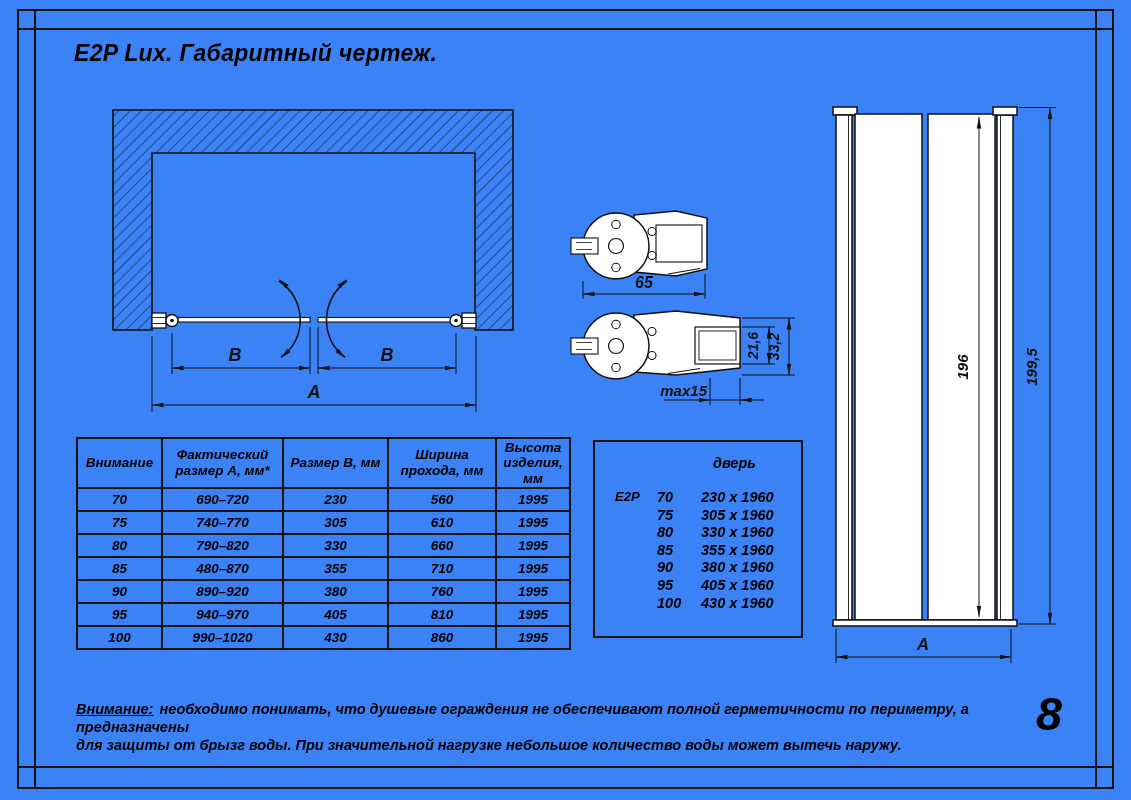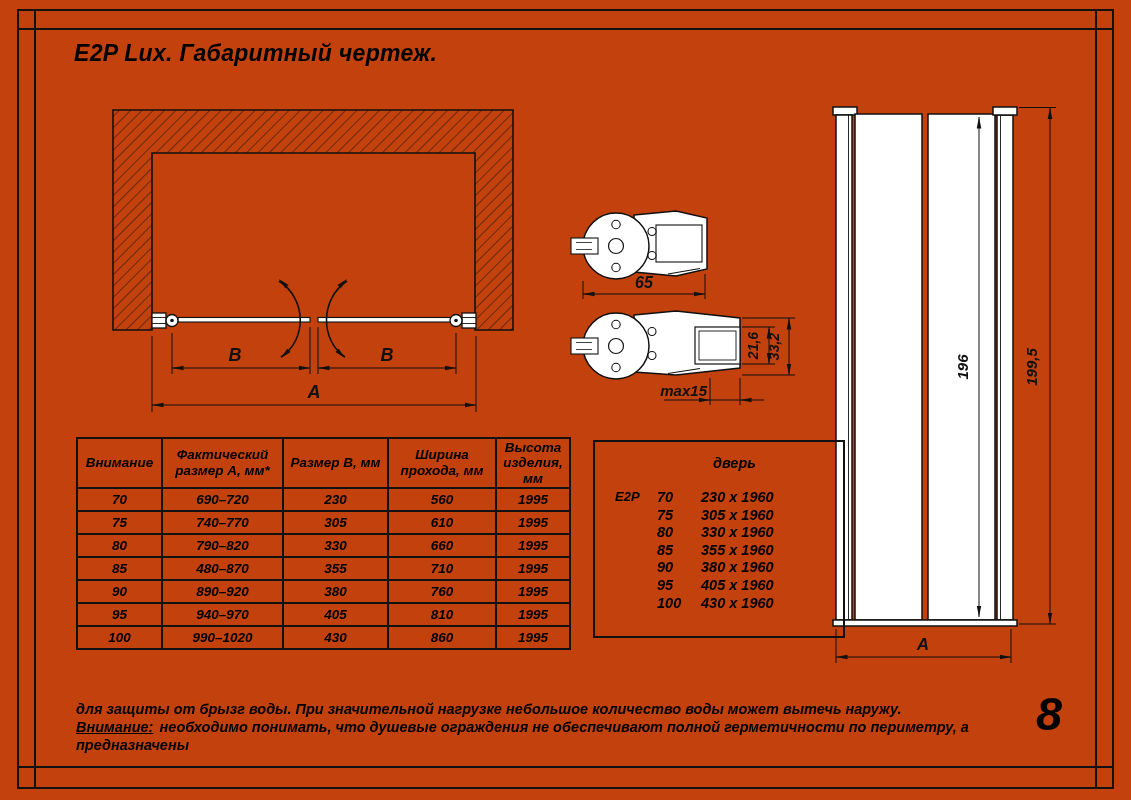--- a/index.html
+++ b/index.html
@@ -1,18 +1,18 @@
 <!DOCTYPE html>
 <html><head>
 <meta charset="utf-8">
 <style>
   * { box-sizing: border-box; margin: 0; padding: 0; }
   body { background: #e8e8e8; font-family: "Liberation Sans", sans-serif; }
   .sheet {
-    position: relative; width: 1131px; height: 800px; background: #c2410c;
+    position: relative; width: 1131px; height: 800px; background: #3b82f6;
     color: #000; overflow: hidden; margin: 0 auto;
   }
   .abs { position: absolute; }
   .ln { position: absolute; background: #111; }
   .frame {
     position: absolute; left: 17px; top: 9px; width: 1097px; height: 780px;
     border: 2px solid #111;
   }
   .title {
     position: absolute; left: 74px; top: 40px;
@@ -25,21 +25,21 @@
     font-style: italic; font-weight: bold;
   }
   .size-table th, .size-table td {
     border: 2px solid #111; text-align: center; vertical-align: middle;
     padding: 0 2px; font-size: 13.5px;
   }
   .size-table th { height: 50px; line-height: 1.15; font-weight: bold; }
   .size-table td { height: 23px; }
   
   .door-box {
-    position: absolute; left: 593px; top: 440px; width: 252px; height: 198px;
+    position: absolute; left: 593px; top: 440px; width: 210px; height: 198px;
     border: 2px solid #111; font-style: italic; font-weight: bold;
   }
   .door-title { position: absolute; left: 118px; top: 13px; font-size: 14.5px; }
   .door-series { position: absolute; left: 20px; top: 47px; font-size: 13px; }
   .door-rows { position: absolute; left: 62px; top: 47px; }
   .door-row { height: 17.6px; display: flex; font-size: 14.5px; }
   .door-size { width: 44px; }
   
   .notice {
     position: absolute; left: 76px; top: 700px; width: 950px;
@@ -335,21 +335,21 @@
         <span class="door-dims">405 x 1960</span>
       </div>
       <div class="door-row">
         <span class="door-size">100</span>
         <span class="door-dims">430 x 1960</span>
       </div>
     </div>
   </div>
 
   <div class="notice">
-    <div class="notice-line">для защиты от брызг воды. При значительной нагрузке небольшое количество воды может вытечь наружу.</div>
     <div class="notice-line">
       <span class="notice-label">Внимание:</span><span>необходимо понимать, что душевые ограждения не обеспечивают полной герметичности по периметру, а предназначены</span>
     </div>
+    <div class="notice-line">для защиты от брызг воды. При значительной нагрузке небольшое количество воды может вытечь наружу.</div>
   </div>
 
   <div class="page-num">8</div>
 
 </div>
 
 </body></html>

